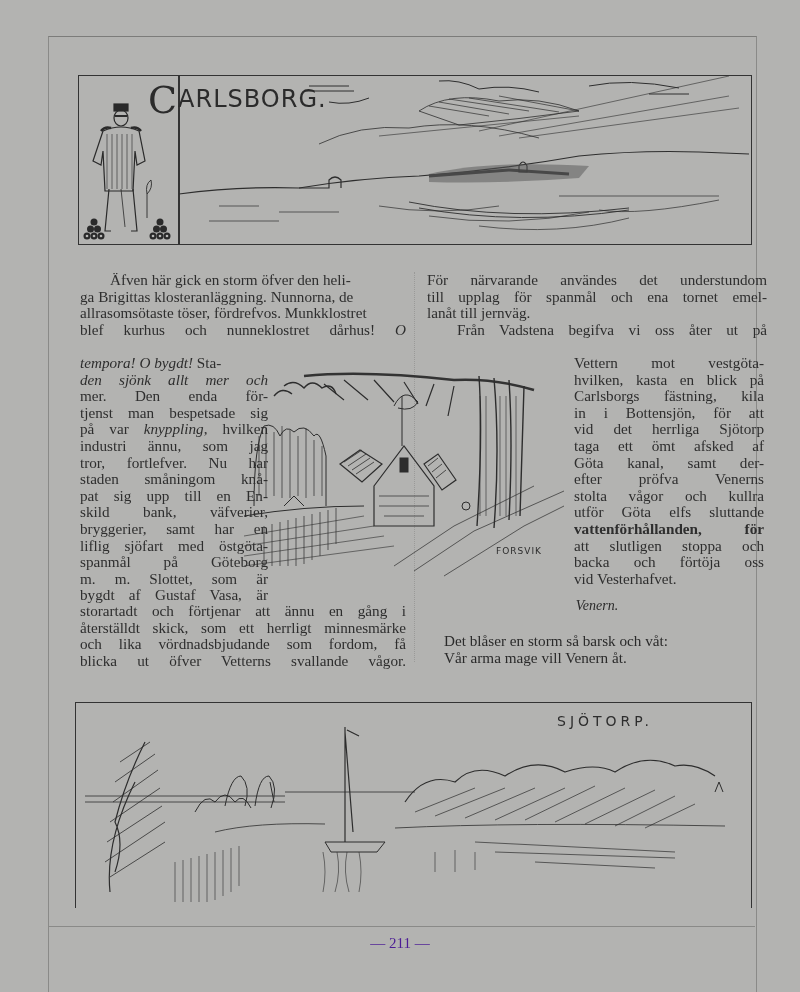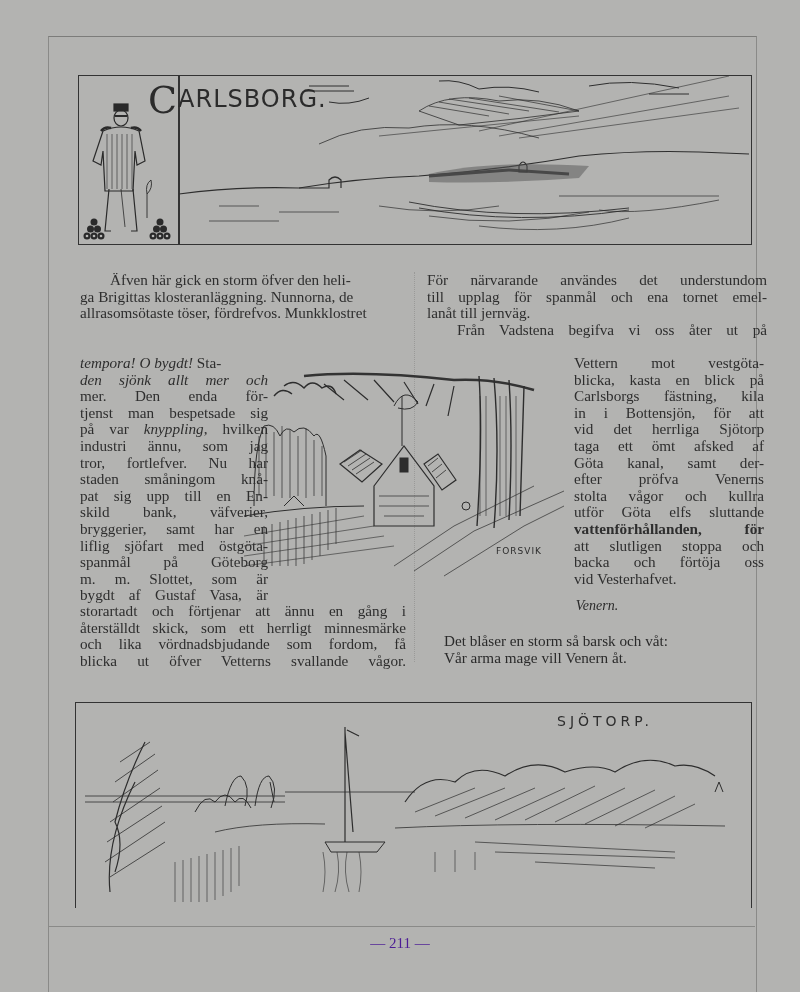--- a/index.html
+++ b/index.html
@@ -115,20 +115,24 @@
   </div>
   <div class="title">
     <span class="big">C</span><span>ARLSBORG.</span>
   </div>
 </div>
 
 <div class="text" id="col-left-top">
   <p class="indent">Äfven här gick en storm öfver den heli-</p>
   <p>ga Brigittas klosteranläggning. Nunnorna, de</p>
   <p>allrasomsötaste töser, fördrefvos. Munkklostret</p>
+  <p style="text-align-last:justify;">
+    <span>blef kurhus och nunneklostret dårhus!</span>
+    <span class="ital">O</span>
+  </p>
 </div>
 
 <div class="text" id="col-left-narrow">
   <p>
     <span class="ital">tempora!</span>
     <span class="ital">O bygdt!</span>
     <span>Sta-</span>
   </p>
   <p style="text-align-last:justify;font-style:italic;">den sjönk allt mer och</p>
   <p style="text-align-last:justify;">mer. Den enda för-</p>
@@ -160,21 +164,21 @@
 
 <div class="text" id="col-right-top">
   <p style="text-align-last:justify;">För närvarande användes det understundom</p>
   <p style="text-align-last:justify;">till upplag för spanmål och ena tornet emel-</p>
   <p>lanåt till jernväg.</p>
   <p class="indent" style="text-align-last:justify;">Från Vadstena begifva vi oss åter ut på</p>
 </div>
 
 <div class="text" id="col-right-narrow">
   <p style="text-align-last:justify;">Vettern mot vestgöta-</p>
-  <p style="text-align-last:justify;">blicka, kasta en blick på</p>
+  <p style="text-align-last:justify;">hvilken, kasta en blick på</p>
   <p style="text-align-last:justify;">Carlsborgs fästning, kila</p>
   <p style="text-align-last:justify;">in i Bottensjön, för att</p>
   <p style="text-align-last:justify;">vid det herrliga Sjötorp</p>
   <p style="text-align-last:justify;">taga ett ömt afsked af</p>
   <p style="text-align-last:justify;">Göta kanal, samt der-</p>
   <p style="text-align-last:justify;">efter pröfva Venerns</p>
   <p style="text-align-last:justify;">stolta vågor och kullra</p>
   <p style="text-align-last:justify;">utför Göta elfs sluttande</p>
   <p style="text-align-last:justify;font-weight:bold;">vattenförhållanden, för</p>
   <p style="text-align-last:justify;">att slutligen stoppa och</p>

